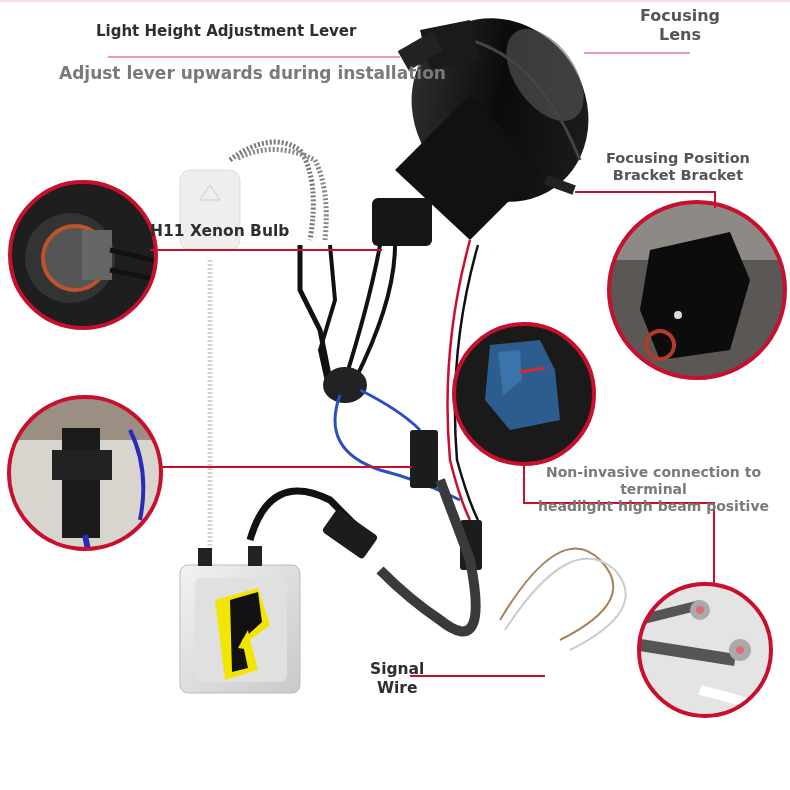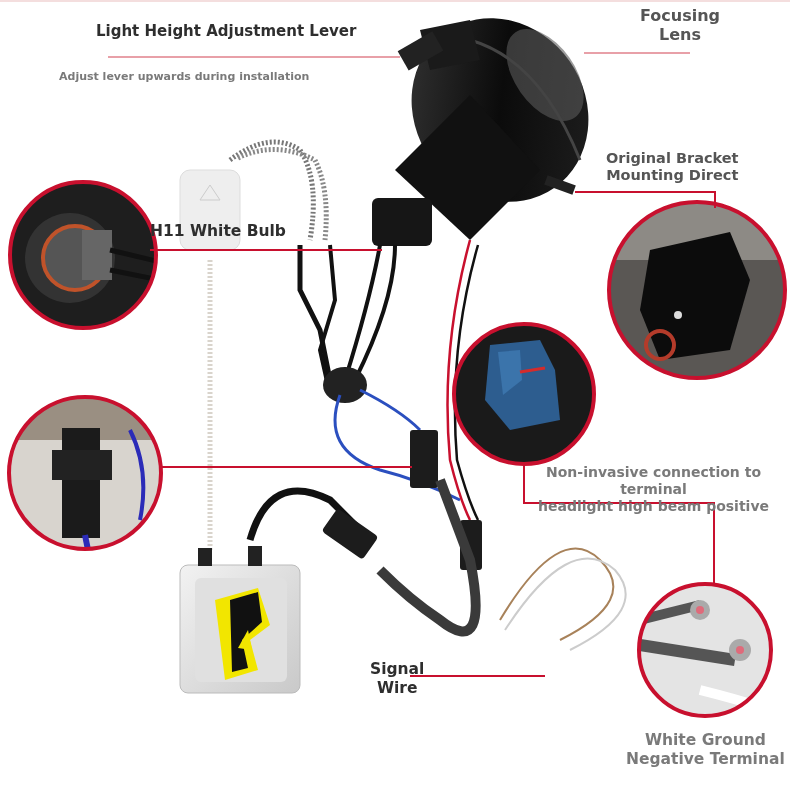--- a/index.html
+++ b/index.html
@@ -4,21 +4,21 @@
 <style>
   html, body { margin:0; padding:0; background:#ffffff; }
   body { width:790px; height:790px; position:relative; overflow:hidden;
          font-family:"DejaVu Sans", "Liberation Sans", sans-serif; }
   .stage { position:absolute; left:0; top:0; width:670px; height:790px; }
   svg.art { position:absolute; left:0; top:0; }
   .label { position:absolute; font-weight:bold; text-align:center; line-height:1.2; white-space:nowrap; }
   .dark { color:#2e2e2e; }
   .grey { color:#7a7a7a; }
   .lbl-lever { left:96px; top:22px; font-size:15px; }
-  .lbl-adjust { left:59px; top:70px; font-size:11px; }
+  .lbl-adjust { left:59px; top:63px; font-size:17px; }
   .lbl-lens { left:596px; top:6px; font-size:16px; color:#555;margin-left:44px; }
   .lbl-bracket { left:606px; top:150px; font-size:14.5px; color:#555; }
   .lbl-bulb { left:150px; top:222px; font-size:15.5px; }
   .lbl-direct { left:172px; top:435px; font-size:15px; color:#444; }
   .lbl-noninv { left:538px; top:464px; font-size:14px; }
   .lbl-signal { left:370px; top:660px; font-size:15.5px; }
   .lbl-ground { left:626px; top:731px; font-size:15.5px; }
 </style>
 </head>
 <body>
@@ -173,35 +173,31 @@
 
   <div class="label dark lbl-lever">Light Height Adjustment Lever</div>
   <div class="label grey lbl-adjust">Adjust lever upwards during installation</div>
 
   <div class="label lbl-lens">
     <div>Focusing</div>
     <div>Lens</div>
   </div>
 
   <div class="label lbl-bracket">
-    <div>Original Bracket</div>
-    <div>Mounting Direct</div>
-  </div>
-
-  <div class="label dark lbl-bulb">H11 White Bulb</div>
+    <div>Focusing Position</div>
+    <div>Bracket Bracket</div>
+  </div>
+
+  <div class="label dark lbl-bulb">H11 Xenon Bulb</div>
 
 
   <div class="label grey lbl-noninv">
     <div>Non-invasive connection to</div>
     <div>terminal</div>
     <div>headlight high beam positive</div>
   </div>
 
   <div class="label dark lbl-signal">
     <div>Signal</div>
     <div>Wire</div>
   </div>
 
-  <div class="label grey lbl-ground">
-    <div>White Ground</div>
-    <div>Negative Terminal</div>
-  </div>
 </div>
 
 </body></html>

